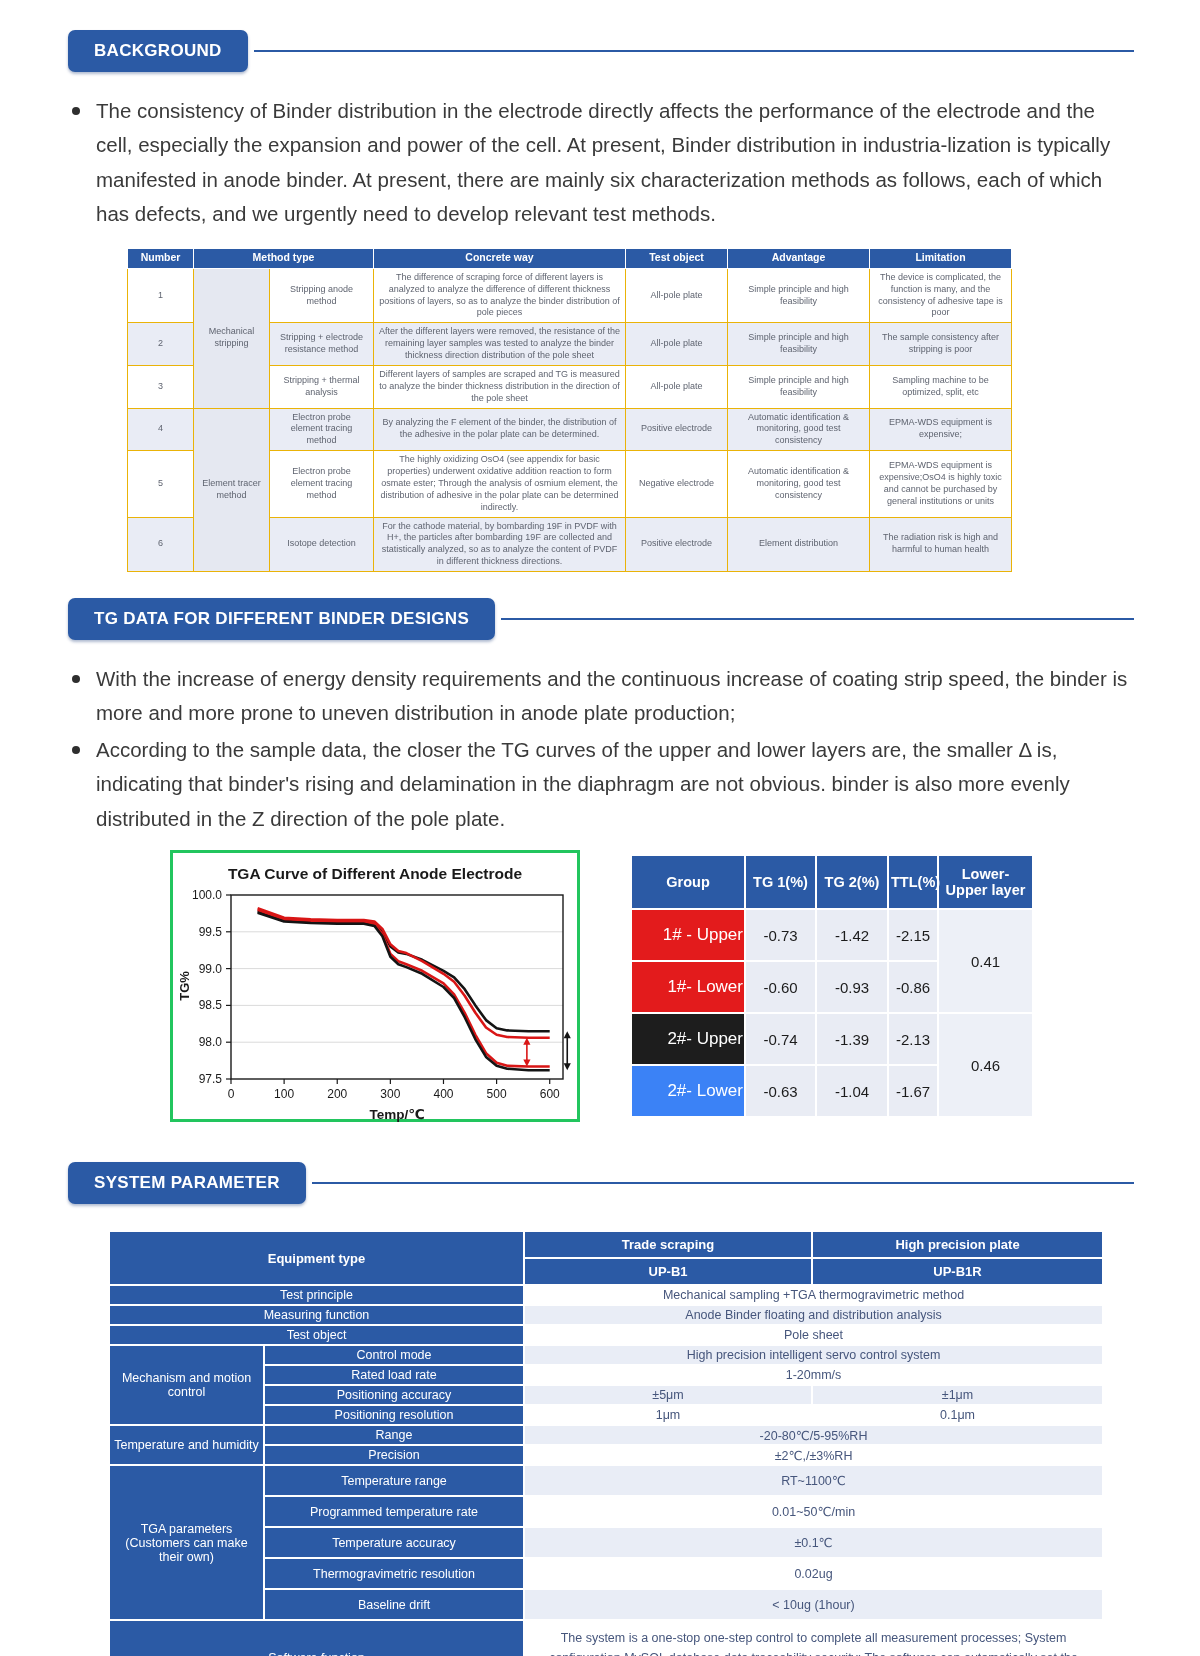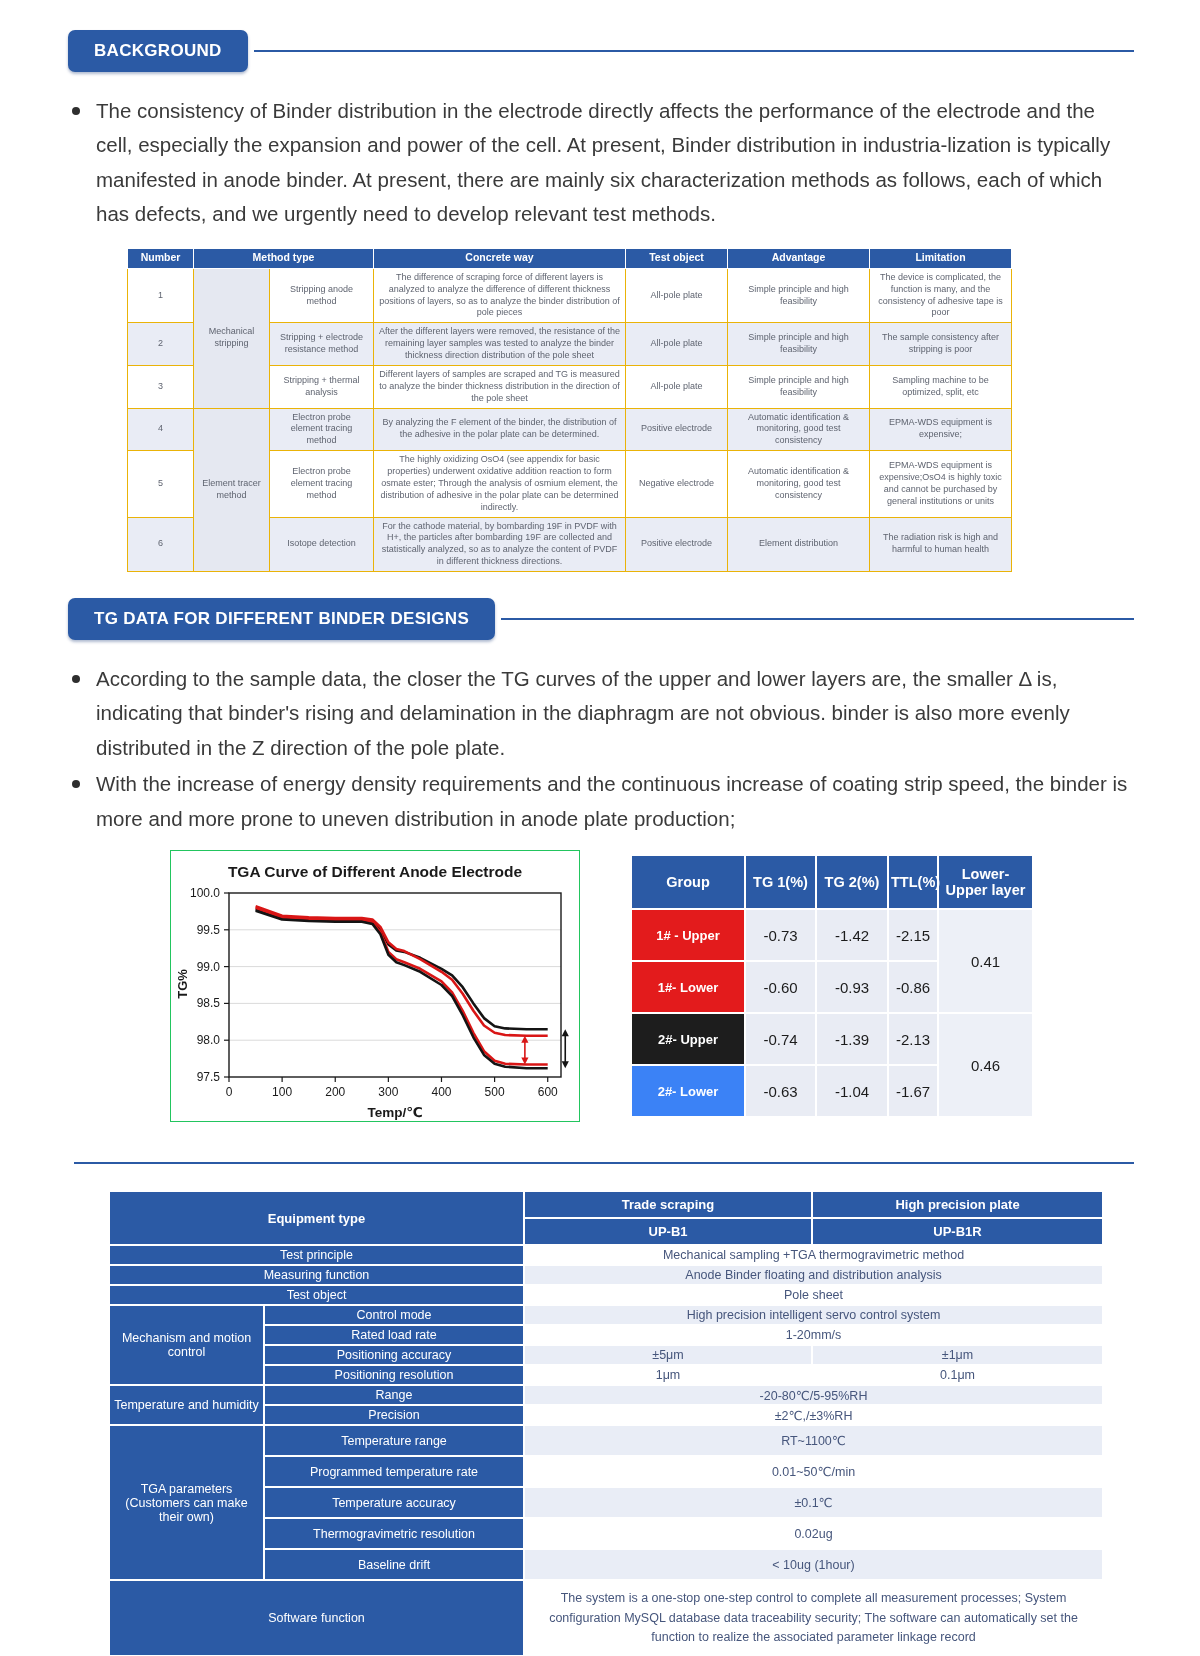--- a/index.html
+++ b/index.html
@@ -26,29 +26,29 @@
   .methods th{
     background:#2b5aa5;color:#fff;font-size:10.5px;font-weight:bold;height:17px;padding:1px 2px;
     border:1px solid #fff;
   }
   .methods td{border:1px solid #eab308;padding:3px 5px;text-align:center;vertical-align:middle;}
   .methods tr.lt td{background:#e9ecf5;}
   .methods tr.wt td{background:#ffffff;}
   .methods td.groupcell{background:#e5e8f1 !important;color:#5f6470;}
   
   .fig-row{display:flex;align-items:flex-start;margin:14px 0 0 170px;}
-  .chart-panel{width:410px;height:272px;border:1px solid #22c55e;background:#fff;box-sizing:border-box;}
+  .chart-panel{width:410px;height:272px;border:3px solid #22c55e;background:#fff;box-sizing:border-box;}
   .chart-title{font-size:15.5px;font-weight:bold;color:#1a1a1a;text-align:center;margin-top:12px;}
   .chart-panel svg{display:block;font-family:"Liberation Sans","DejaVu Sans",sans-serif;}
   
   .tgtable{margin-left:50px;table-layout:fixed;width:402px;margin-top:4px;}
   .tgtable td,.tgtable th{border:2px solid #fff;text-align:center;vertical-align:middle;}
   .tgtable th{background:#2b5aa5;color:#fff;font-size:14.5px;font-weight:bold;height:52px;padding:0 2px;}
   .tgtable td.num{background:#e9ecf4;color:#1c1c1c;font-size:15px;height:48px;}
-  .tgtable td.grp{color:#fff;font-weight:bold;font-size:13px;}
+  .tgtable td.grp{color:#fff;font-weight:normal;font-size:17px;text-align:right;}
   .tgtable td.delta{background:#edf0f7;color:#1c1c1c;font-size:15px;}
   
   .pt{margin:26px 0 0 108px;width:994px;table-layout:fixed;font-size:12.5px;}
   .pt td{border:2px solid #fff;text-align:center;vertical-align:middle;padding:1px 4px;}
   .pt .lbl{background:#2b5aa5;color:#ffffff;font-size:12.5px;}
   .pt .hdr{background:#2b5aa5;color:#ffffff;font-weight:bold;font-size:13px;}
   .pt .val{color:#46567c;}
   .pt .w{background:#ffffff;}
   .pt .l{background:#e9edf6;}
   .h-hd{height:27px;}
@@ -147,25 +147,25 @@
 </table>
 
 <div class="section-head" style="padding-top:26px;">
   <div class="head-box">TG DATA FOR DIFFERENT BINDER DESIGNS</div>
   <div class="head-line"></div>
 </div>
 
 <div class="bullets">
   <div class="bullet">
     <span class="dot"></span>
-    <span class="btxt">According to the sample data, the closer the TG curves of the upper and lower layers are, the smaller Δ is, indicating that binder's rising and delamination in the diaphragm are not obvious. binder is also more evenly distributed in the Z direction of the pole plate.</span>
+    <span class="btxt">With the increase of energy density requirements and the continuous increase of coating strip speed, the binder is more and more prone to uneven distribution in anode plate production;</span>
   </div>
   <div class="bullet">
     <span class="dot"></span>
-    <span class="btxt">With the increase of energy density requirements and the continuous increase of coating strip speed, the binder is more and more prone to uneven distribution in anode plate production;</span>
+    <span class="btxt">According to the sample data, the closer the TG curves of the upper and lower layers are, the smaller Δ is, indicating that binder's rising and delamination in the diaphragm are not obvious. binder is also more evenly distributed in the Z direction of the pole plate.</span>
   </div>
 </div>
 
 <div class="fig-row">
 
   <div class="chart-panel">
     <div class="chart-title">TGA Curve of Different Anode Electrode</div>
     <svg width="410" height="242" viewBox="0 0 410 242">
       <text transform="translate(16,103) rotate(-90)" text-anchor="middle" font-size="13" font-weight="bold" fill="#1a1a1a">TG%</text>
       <text x="224" y="236" text-anchor="middle" font-size="13.5" font-weight="bold" fill="#1a1a1a">Temp/℃</text>
@@ -253,20 +253,21 @@
       <td class="grp" style="background:#3b82f6;">2#- Lower</td>
       <td class="num">-0.63</td>
       <td class="num">-1.04</td>
       <td class="num">-1.67</td>
     </tr>
   </tbody>
     </table>
 </div>
 
 <div class="section-head" style="padding-top:40px;">
+  <div class="head-box">SYSTEM PARAMETER</div>
   <div class="head-line"></div>
 </div>
 
 <table class="pt">
   <colgroup>
     <col style="width:155px">
       <col style="width:260px">
       <col style="width:288px">
       <col style="width:291px">
   </colgroup>

